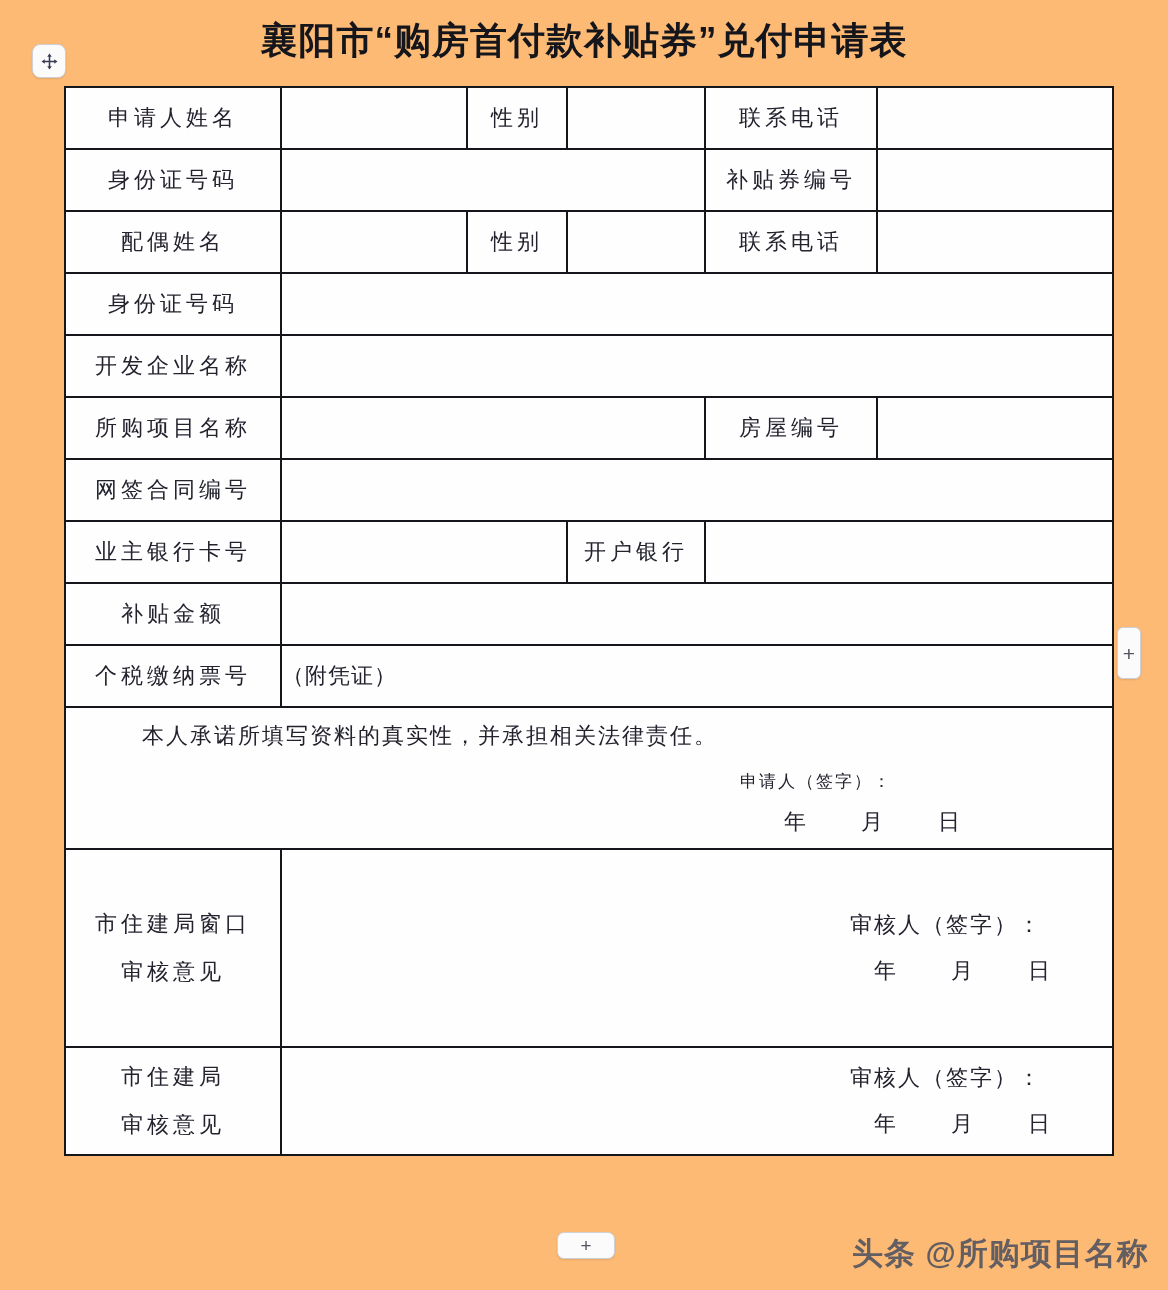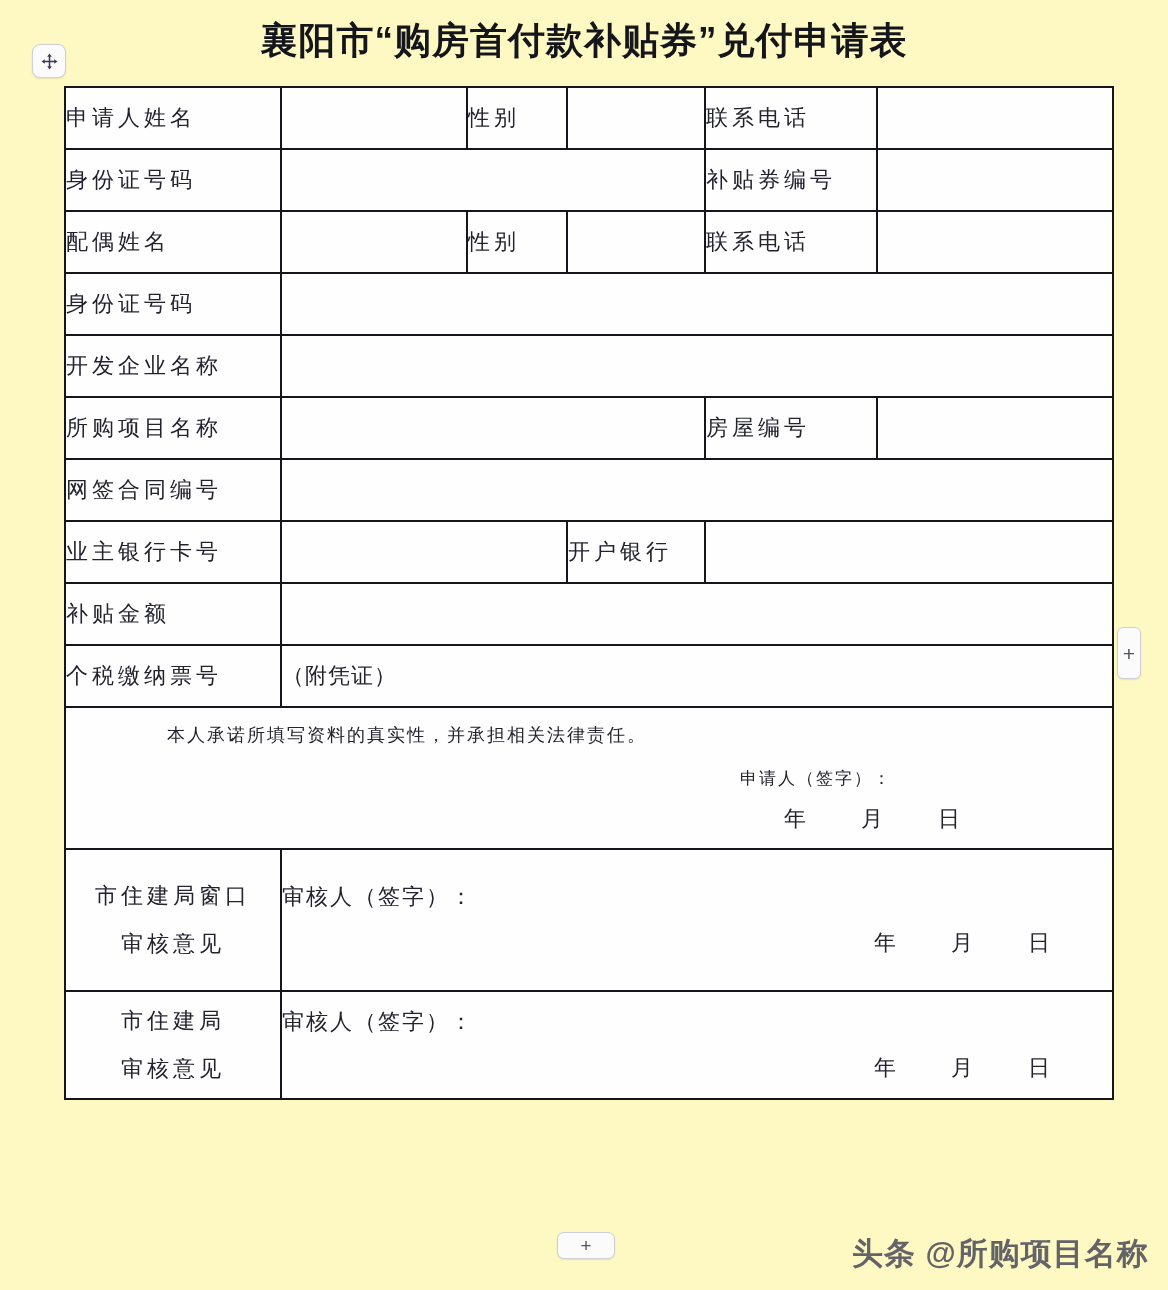--- a/index.html
+++ b/index.html
@@ -21,21 +21,21 @@
     position: absolute;
     inset: 0;
     background: #fdfdfd;
   }
   #page-sheet {
     position: absolute;
     left: 0;
     top: 0;
     width: 1168px;
     height: 1290px;
-    background: #fef9c3;
+    background: #fdba74;
   }
 
   
   #doc-title {
     position: absolute;
     left: 0;
     top: 16px;
     width: 1168px;
     text-align: center;
     font-family: "Liberation Sans", "DejaVu Sans", sans-serif;
@@ -58,45 +58,44 @@
   }
   #form-table td {
     border: 2px solid #15151c;
     padding: 0;
     vertical-align: middle;
     font-size: 22px;
     color: #23232e;
     background: #fefeff;
   }
   .lbl {
-    text-align: left;
+    text-align: center;
     letter-spacing: 4px;
     font-size: 22px;
     line-height: 1.35;
     padding: 4px 6px;
     color: #23232e;
     font-family: "Liberation Serif", "DejaVu Serif", serif;
   }
   .blank {
     background: #fefeff;
   }
   .row-std td { height: 60px; }
 
   
   .commit-cell {
     padding: 22px 26px 20px 26px;
     height: 140px;
     vertical-align: top;
   }
   .commit-line {
-    font-size: 18px;
+    font-size: 22px;
     letter-spacing: 2px;
     padding-left: 76px;
     line-height: 1.5;
-    margin-left: 25px;
   }
   .commit-sign {
     font-size: 17px;
     letter-spacing: 2px;
     margin-top: 18px;
     padding-right: 220px;
     text-align: right;
   }
   .commit-date {
     font-size: 22px;
@@ -115,20 +114,21 @@
     line-height: 2.2;
   }
   .audit-body {
     position: relative;
     vertical-align: bottom;
     padding: 0 26px 18px 26px;
   }
   .audit-sign {
     font-size: 22px;
     letter-spacing: 2px;
+    text-align: right;
     padding-right: 70px;
   }
   .audit-date {
     font-size: 22px;
     letter-spacing: 2px;
     text-align: right;
     padding-right: 60px;
     margin-top: 16px;
   }
   .attach-note {
@@ -287,21 +287,21 @@
             <div class="commit-date">
               <span>年</span>
               <span class="date-gap"></span>
               <span>月</span>
               <span class="date-gap"></span>
               <span>日</span>
             </div>
           </td>
         </tr>
 
-        <tr style="height:142px">
+        <tr style="height:198px">
           <td class="audit-label">
             <div>市住建局窗口</div>
             <div>审核意见</div>
           </td>
           <td class="audit-body" colspan="5">
             <div class="audit-sign">审核人（签字）：</div>
             <div class="audit-date">
               <span>年</span>
               <span class="date-gap"></span>
               <span>月</span>

